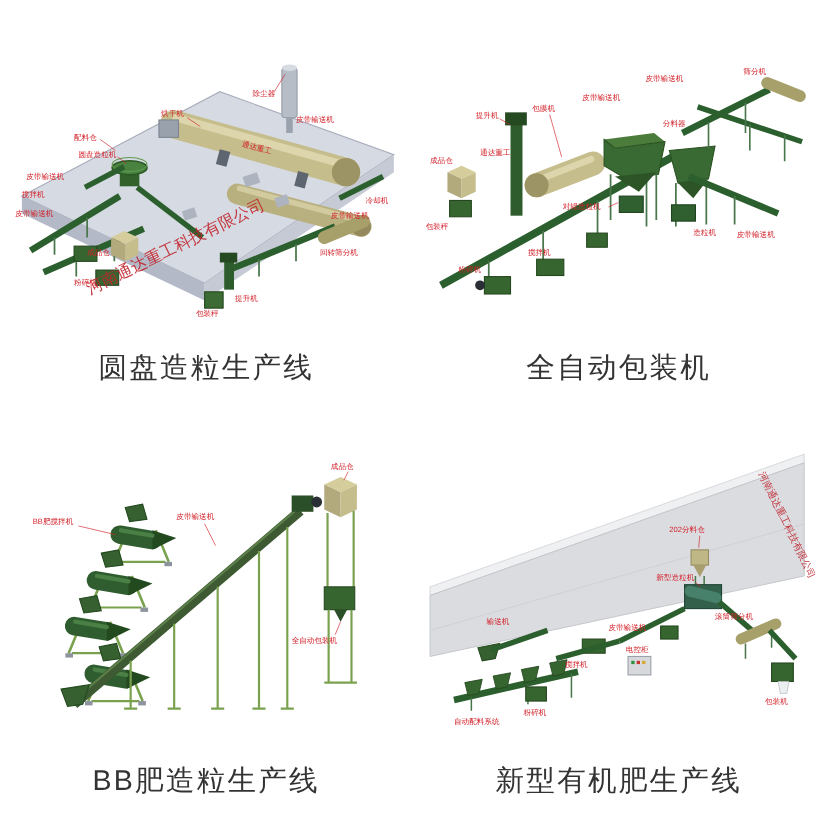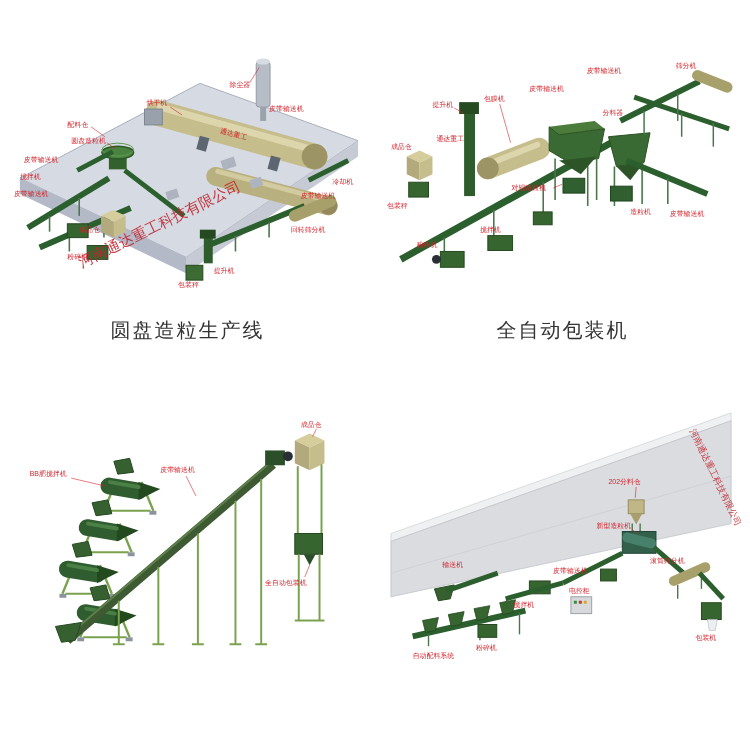--- a/index.html
+++ b/index.html
@@ -1,21 +1,21 @@
 <!DOCTYPE html>
 <html><head>
 <meta charset="utf-8">
 <style>
   *{margin:0;padding:0;box-sizing:border-box}
   html,body{width:750px;height:750px;background:#fff;overflow:hidden}
   body{font-family:"Liberation Sans",sans-serif}
   .page{width:750px;height:750px;display:grid;grid-template-columns:375px 375px;grid-template-rows:375px 375px;background:#fff}
   .cell{display:flex;flex-direction:column;align-items:center;justify-content:flex-start;padding-top:10px}
   .cell svg{width:356px;height:297px;display:block}
-  .caption{margin-top:10px;font-size:20px;color:#333;letter-spacing:2px;text-align:center;font-weight:400}
+  .caption{margin-top:10px;font-size:26px;color:#333;letter-spacing:2px;text-align:center;font-weight:400}
   .lbl{font-size:7px;fill:#d3222a}
   .ldr{stroke:#d3222a;stroke-width:0.6;fill:none}
   .wm{fill:#c2252e;opacity:0.9}
 </style>
 </head>
 <body>
 
 <div class="page">
 
   <div class="cell">
@@ -221,20 +221,21 @@
         <line class="ldr" x1="62" y1="94" x2="96" y2="102"></line>
         <text class="lbl" x="20" y="92">BB肥搅拌机</text>
         <line class="ldr" x1="178" y1="92" x2="188" y2="112"></line>
         <text class="lbl" x="152" y="88">皮带输送机</text>
         <line class="ldr" x1="310" y1="44" x2="306" y2="52"></line>
         <text class="lbl" x="294" y="42">成品仓</text>
         <line class="ldr" x1="298" y1="194" x2="303" y2="182"></line>
         <text class="lbl" x="258" y="202">全自动包装机</text>
       </g>
     </svg>
+    <div class="caption">BB肥造粒生产线</div>
   </div>
 
   <div class="cell">
     <svg viewBox="0 0 360 300">
       <g>
         <polygon points="6,150 350,28 350,36 6,158" fill="#eef0f2" stroke="#c7cace" stroke-width="0.6"></polygon>
         <polygon points="6,158 350,36 350,140 6,214" fill="#dadce0" stroke="#bfc2c7" stroke-width="0.8"></polygon>
         <line x1="6" y1="190" x2="350" y2="92" stroke="#ccced3" stroke-width="0.8"></line>
       </g>
       <g>
@@ -288,15 +289,16 @@
         <text class="lbl" x="92" y="268">粉碎机</text>
         <text class="lbl" x="186" y="210">电控柜</text>
         <line class="ldr" x1="250" y1="146" x2="255" y2="150"></line>
         <text class="lbl" x="214" y="144">新型造粒机</text>
         <text class="lbl" x="268" y="180">滚筒筛分机</text>
         <text class="lbl" x="314" y="258">包装机</text>
         <text class="lbl" x="170" y="190">皮带输送机</text>
         <text class="lbl" x="130" y="224">搅拌机</text>
       </g>
     </svg>
+    <div class="caption">新型有机肥生产线</div>
   </div>
 
 </div>
 
 </body></html>

